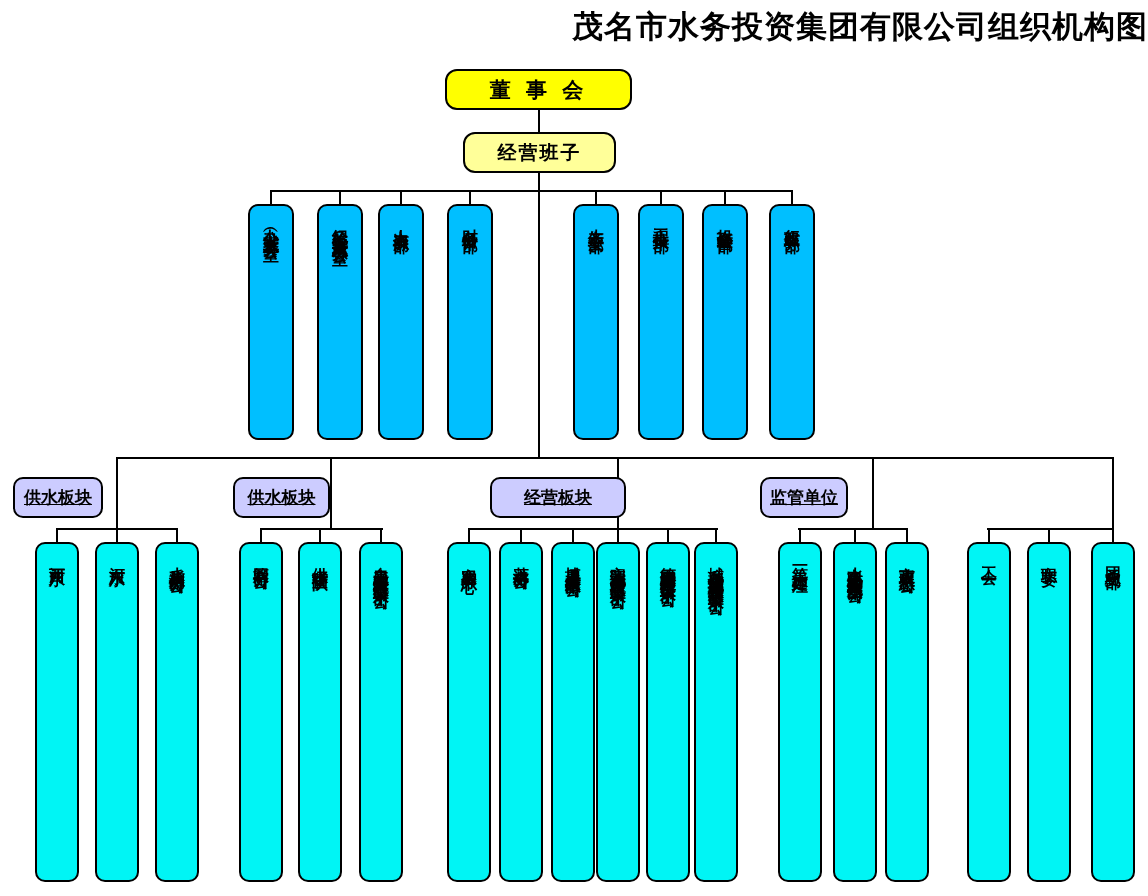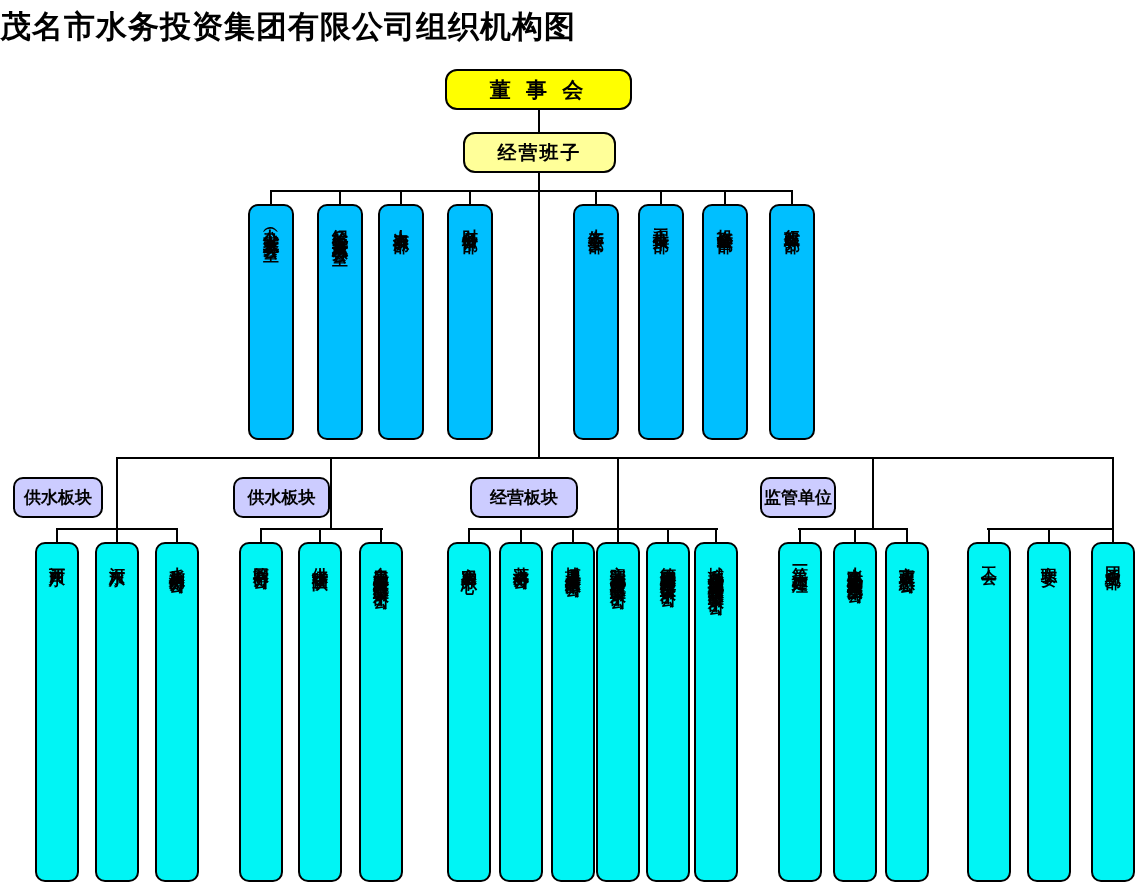--- a/index.html
+++ b/index.html
@@ -1,30 +1,30 @@
 <!DOCTYPE html>
 <html style="--board_fill: #FFFF00; --management_fill: #FFFF99; --department_fill: #00BFFF; --category_fill: #CCCCFF; --unit_fill: #00F5F5; --line_color: #000000;"><head>
 <meta charset="utf-8">
 <style>
   html,body{margin:0;padding:0;background:#fff;}
   .canvas{
     position:relative;width:1148px;height:896px;background:#ffffff;
     font-family:"DejaVu Sans","Liberation Sans",sans-serif;color:#000;overflow:hidden;
   }
   .title{
-    position:absolute;top:6px;left:0;width:100%;text-align:left;
+    position:absolute;top:6px;left:0;width:100%;text-align:right;
     font-size:31px;font-weight:bold;letter-spacing:1px;
   }
   .box{
     position:absolute;box-sizing:border-box;border:2px solid #000;
     display:flex;align-items:center;justify-content:center;font-weight:bold;
   }
   .board{background:var(--board_fill,#ff0);border-radius:12px;font-size:21px;letter-spacing:4px;top:69px;left:445px;width:187px;height:41px;}
   .mgmt{background:var(--management_fill,#ff9);border-radius:12px;font-size:19px;letter-spacing:2px;top:132px;left:463px;width:153px;height:41px;}
-  .cat{background:var(--category_fill,#ccf);border-radius:10px;font-size:17px;top:477px;height:41px;}
+  .cat{background:var(--category_fill,#ccf);border-radius:10px;font-size:17px;top:477px;height:41px;text-decoration:underline;}
   .vtext{
     writing-mode:vertical-rl;text-orientation:mixed;
     justify-content:flex-start;align-items:center;padding-top:10px;
     font-size:16px;letter-spacing:2px;border-radius:10px;line-height:1;
   }
   .dept{background:var(--department_fill,#00bfff);top:204px;width:46px;height:236px;}
   .unit{background:var(--unit_fill,#00f5f5);top:542px;width:44px;height:340px;}
   .hline{position:absolute;height:2px;background:var(--line_color,#000);}
   .vline{position:absolute;width:2px;background:var(--line_color,#000);}
 </style>
@@ -64,22 +64,22 @@
   <div class="hline" style="left:116px;top:457px;width:998px"></div>
 
   <div class="vline" style="left:116px;top:457px;height:71px"></div>
   <div class="vline" style="left:330px;top:457px;height:71px"></div>
   <div class="vline" style="left:617px;top:457px;height:71px"></div>
   <div class="vline" style="left:872px;top:457px;height:71px"></div>
   <div class="vline" style="left:1112px;top:457px;height:71px"></div>
 
   <div class="box cat" style="left:13px;width:90px">供水板块</div>
   <div class="box cat" style="left:233px;width:97px">供水板块</div>
-  <div class="box cat" style="left:470px;width:108px">经营板块</div>
-  <div class="box cat" style="left:760px;width:76px">监管单位</div>
+  <div class="box cat" style="left:490px;width:136px">经营板块</div>
+  <div class="box cat" style="left:760px;width:88px">监管单位</div>
 
   <div class="hline" style="left:56px;top:528px;width:122px"></div>
   <div class="vline" style="left:56px;top:528px;height:14px"></div>
   <div class="vline" style="left:116px;top:528px;height:14px"></div>
   <div class="vline" style="left:176px;top:528px;height:14px"></div>
 
   <div class="hline" style="left:260px;top:528px;width:123px"></div>
   <div class="vline" style="left:260px;top:528px;height:14px"></div>
   <div class="vline" style="left:319px;top:528px;height:14px"></div>
   <div class="vline" style="left:380px;top:528px;height:14px"></div>

